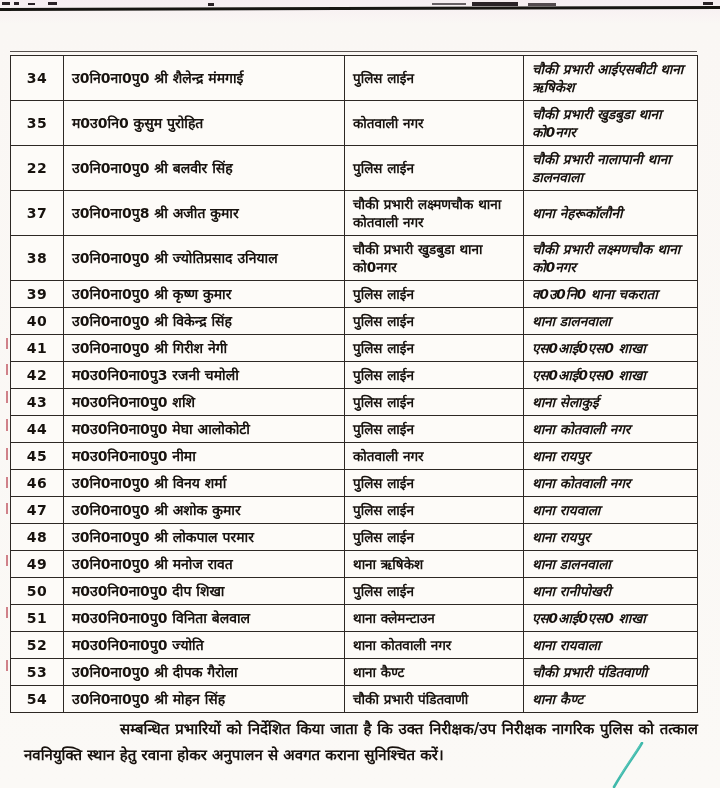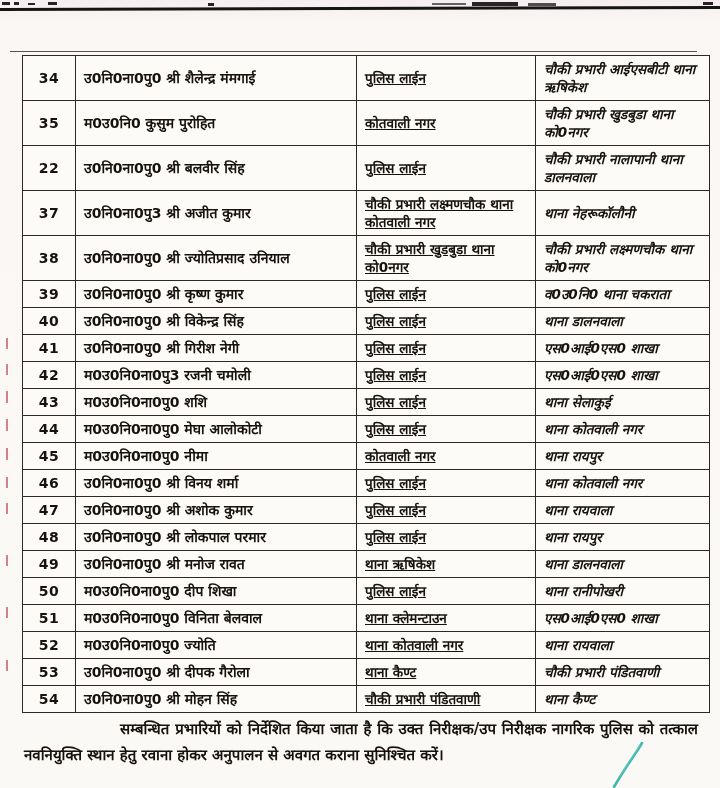--- a/index.html
+++ b/index.html
@@ -21,37 +21,37 @@
   }
   .scan-dash{position:absolute;background:#2a2226;}
   .red-mark{position:absolute;background:#b8404e;opacity:.65;}
   
   .table-top-rule{
     position:absolute;left:10px;top:51px;width:687px;height:1px;
     background:#3a3430;opacity:.85;
   }
   
   table.transfer-table{
-    position:absolute;left:22px;top:55px;width:687px;
+    position:absolute;left:10px;top:55px;width:687px;
     border-collapse:collapse;table-layout:fixed;
     background:#fdfbf8;
   }
   table.transfer-table td{
     border:1.6px solid #2d2824;
     vertical-align:middle;
     color:#17120e;
     font-weight:700;
     padding:3px 8px;
     overflow:hidden;
   }
   table.transfer-table tr td{height:20px;}
   table.transfer-table tr.tall td{height:38px;}
   td.c-sn{text-align:center;font-size:14px;letter-spacing:.5px;padding:3px 2px;}
   td.c-name{font-size:14px;padding-left:13px;line-height:19px;}
-  td.c-from{font-size:13.5px;padding-left:10px;line-height:18px;text-decoration:underline;}
+  td.c-from{font-size:13.5px;padding-left:10px;line-height:18px;}
   td.c-to{font-size:13.5px;padding-left:10px;line-height:18px;font-style:italic;}
   
   .footer-para{
     position:absolute;left:24px;top:716px;width:674px;
     font-size:15px;font-weight:700;color:#17110d;
     line-height:26px;text-align:justify;text-indent:96px;
   }
   .pen-mark{position:absolute;left:598px;top:742px;}
 </style>
 </head>
@@ -104,21 +104,21 @@
       <td class="c-to">चौकी प्रभारी खुडबुडा थाना को0नगर</td>
     </tr>
         <tr class="tall">
       <td class="c-sn">22</td>
       <td class="c-name">उ0नि0ना0पु0 श्री बलवीर सिंह</td>
       <td class="c-from">पुलिस लाईन</td>
       <td class="c-to">चौकी प्रभारी नालापानी थाना डालनवाला</td>
     </tr>
         <tr class="tall">
       <td class="c-sn">37</td>
-      <td class="c-name">उ0नि0ना0पु3 श्री अजीत कुमार</td>
+      <td class="c-name">उ0नि0ना0पु8 श्री अजीत कुमार</td>
       <td class="c-from">चौकी प्रभारी लक्ष्मणचौक थाना कोतवाली नगर</td>
       <td class="c-to">थाना नेहरूकॉलौनी</td>
     </tr>
         <tr class="tall">
       <td class="c-sn">38</td>
       <td class="c-name">उ0नि0ना0पु0 श्री ज्योतिप्रसाद उनियाल</td>
       <td class="c-from">चौकी प्रभारी खुडबुडा थाना को0नगर</td>
       <td class="c-to">चौकी प्रभारी लक्ष्मणचौक थाना को0नगर</td>
     </tr>
         <tr>

